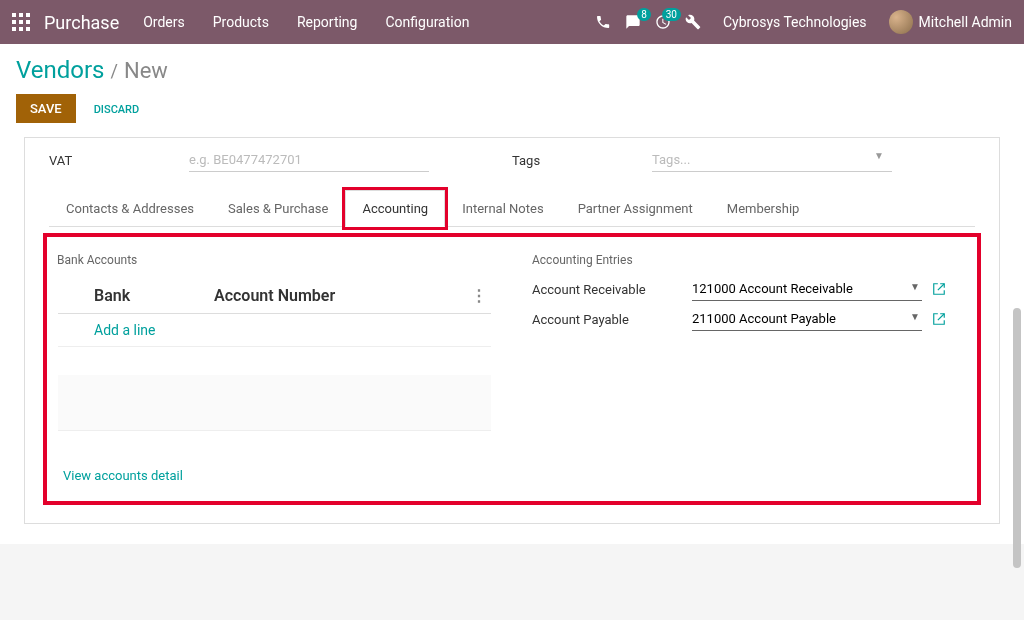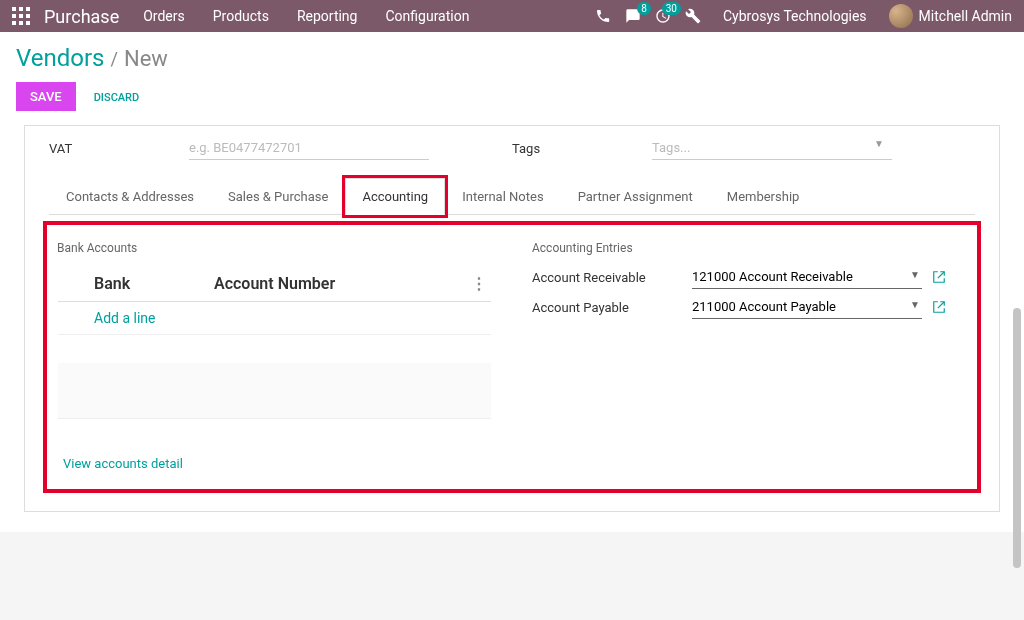--- a/index.html
+++ b/index.html
@@ -1,37 +1,37 @@
 <!DOCTYPE html>
 <html><head>
 <meta charset="utf-8">
 <style>
   * { box-sizing: border-box; margin: 0; padding: 0; font-family: -apple-system, BlinkMacSystemFont, "Segoe UI", Roboto, "Helvetica Neue", Arial, sans-serif; }
   body { background: #f5f5f5; width: 1024px; height: 620px; overflow: hidden; position: relative; }
   
-  .topbar { background: #7c5969; height: 32px; display: flex; align-items: center; color: #fff; padding: 0 12px; }
+  .topbar { background: #7c5969; height: 44px; display: flex; align-items: center; color: #fff; padding: 0 12px; }
   .apps-icon { width: 18px; height: 18px; margin-right: 14px; display: inline-flex; cursor: pointer; }
   .apps-icon svg { width: 18px; height: 18px; }
   .brand { font-size: 18px; margin-right: 24px; }
   .menu-item { font-size: 14px; margin-right: 28px; cursor: pointer; }
   .topbar-spacer { flex: 1; }
   .top-icon { margin-left: 14px; position: relative; cursor: pointer; display: inline-flex; align-items: center; }
   .top-icon svg { width: 16px; height: 16px; fill: #fff; }
   .badge { position: absolute; top: -6px; right: -10px; background: #00a09d; color: #fff; font-size: 10px; border-radius: 8px; padding: 1px 4px; min-width: 14px; text-align: center; }
   .company { margin-left: 22px; font-size: 14px; cursor: pointer; }
   .user { margin-left: 22px; font-size: 14px; cursor: pointer; display: inline-flex; align-items: center; }
   .avatar { width: 24px; height: 24px; border-radius: 50%; background: radial-gradient(circle at 30% 30%, #d9b38c, #8a6d4b); margin-right: 6px; }
   
   .breadcrumb-row { padding: 12px 16px 4px; display: flex; align-items: center; background: #fff; }
   .crumb-link { color: #00a09d; font-size: 24px; cursor: pointer; }
   .crumb-sep { color: #888; font-size: 18px; margin: 0 6px; }
   .crumb-current { color: #888; font-size: 22px; }
   
   .actions-row { padding: 6px 16px 14px; background: #fff; }
-  .btn-save { background: #d946ef; color: #fff; border: none; padding: 7px 14px; font-size: 13px; font-weight: 500; cursor: pointer; }
+  .btn-save { background: #a16207; color: #fff; border: none; padding: 7px 14px; font-size: 13px; font-weight: 500; cursor: pointer; }
   .btn-discard { background: none; border: none; color: #00a09d; font-size: 11px; font-weight: 500; margin-left: 14px; cursor: pointer; }
   
   .sheet-wrap { padding: 0 24px 20px; background: #fff; position: relative; }
   .sheet { background: #fff; border: 1px solid #ddd; padding: 0 24px 24px; position: relative; }
   
   .form-row { display: flex; margin-top: 10px; }
   .form-col { flex: 1; display: flex; align-items: center; }
   .fld-label { width: 140px; font-size: 13px; color: #333; }
   .fld-input { flex: 1; border: none; border-bottom: 1px solid #ccc; font-size: 13px; padding: 4px 0; max-width: 240px; outline: none; }
   .fld-input::placeholder { color: #bbb; }

